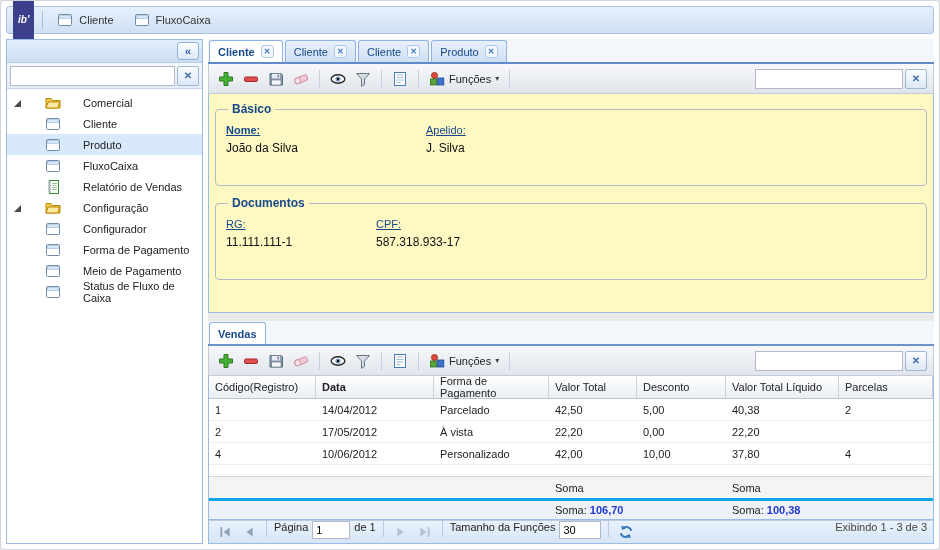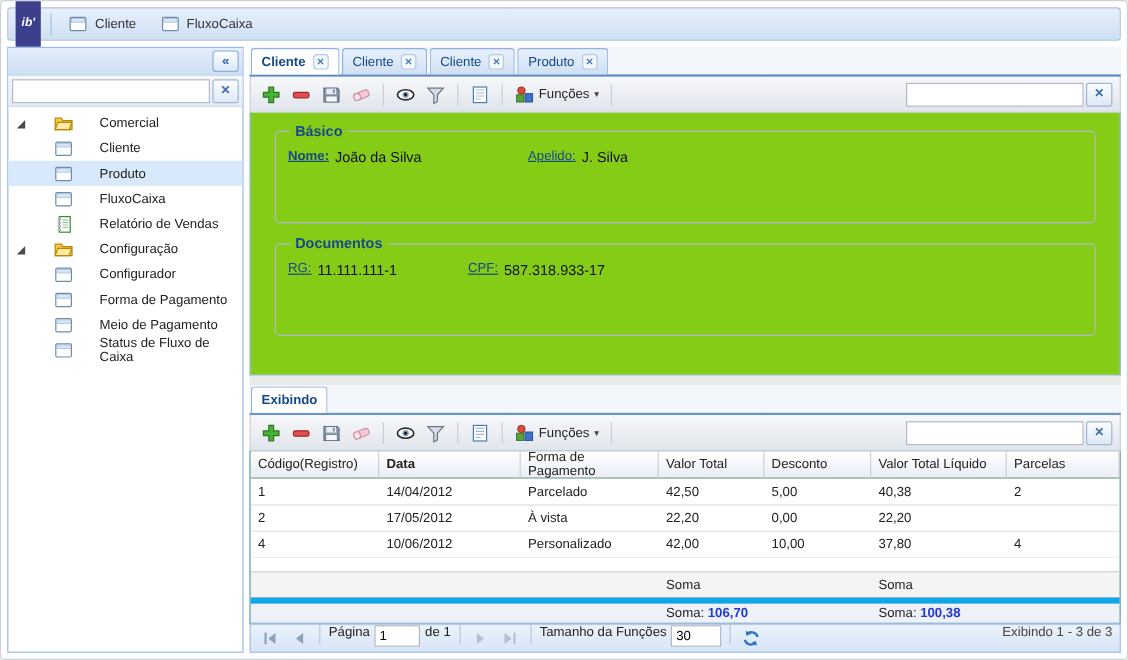--- a/index.html
+++ b/index.html
@@ -47,43 +47,43 @@
        color:#4178be;font-size:8px;line-height:11px;text-align:center;font-weight:bold;}
   .toolbar{height:30px;flex:0 0 30px;display:flex;align-items:center;padding:0 6px;gap:3px;
        background:linear-gradient(#f7f8fa,#e0e5ec);border:1px solid #c2cbd6;border-top:none;}
   .tbtn{padding:3px;border-radius:2px;display:flex;align-items:center;gap:4px;}
   .tsep{width:1px;height:18px;background:#c8cfd8;margin:0 4px;}
   .caret{font-size:8px;color:#444;}
   .tspacer{flex:1;}
   .tsearch{display:flex;align-items:center;gap:2px;}
   .tsearch input{width:148px;height:20px;border:1px solid #b5b8c8;padding:0 4px;font:11px "Liberation Sans",sans-serif;}
   
-  .formpanel{height:219px;flex:0 0 219px;background:#84cc16;border:1px solid #99bbe8;border-top:none;padding:8px 18px;}
+  .formpanel{height:219px;flex:0 0 219px;background:#fef9c3;border:1px solid #99bbe8;border-top:none;padding:8px 4px;}
   fieldset{border:1px solid #b5b8c8;border-radius:4px;margin:0 2px 10px 2px;padding:4px 10px 10px 10px;height:84px;}
   legend{color:#15498b;font-weight:bold;font-size:12px;padding:0 4px;margin-left:2px;}
   .frow{display:flex;}
-  .fcol{display:flex;flex-direction:row;gap:5px;padding-top:4px;}
+  .fcol{display:flex;flex-direction:column;gap:5px;padding-top:4px;}
   .basico .fcol.c1{width:200px;}
   .documentos .fcol.c1{width:150px;}
   .flabel{color:#15498b;text-decoration:underline;}
   .flabel.bold{font-weight:bold;}
   .fvalue{font-size:12px;color:#111;}
   
   .splitter{height:8px;flex:0 0 8px;background:#e9e9e9;margin:0;}
   
   .tabstrip.single{border-bottom:2px solid #6a93c7;}
   .grid{flex:1;min-height:0;border:1px solid #99bbe8;border-top:none;background:#15803d;display:flex;flex-direction:column;}
   .ghead{height:23px;flex:0 0 23px;display:flex;background:linear-gradient(#fff,#e9eef5);border-bottom:1px solid #c5c5c5;}
   .ghead .gc{border-right:1px solid #d0d0d0;display:flex;align-items:center;padding:0 6px;color:#222;}
   .ghead .gc.bold{font-weight:bold;}
   .grow{height:22px;flex:0 0 22px;display:flex;border-bottom:1px solid #ededed;background:#fff;}
   .grow .gc{display:flex;align-items:center;padding:0 6px;}
   .gfill{flex:1;background:#fff;}
   .gsum1{height:22px;flex:0 0 22px;display:flex;background:#f4f4f4;border-top:1px solid #d7d7d7;}
-  .gsum2{height:21px;flex:0 0 21px;display:flex;background:#eef2f8;border-top:5px solid #0ea5e9;}
+  .gsum2{height:21px;flex:0 0 21px;display:flex;background:#eef2f8;border-top:3px solid #0ea5e9;}
   .gsum1 .gc,.gsum2 .gc{display:flex;align-items:center;padding:0 6px;gap:3px;}
   .sumval{color:#2038d4;font-weight:bold;}
   .gc0{width:107px;flex:0 0 107px;}
   .gc1{width:118px;flex:0 0 118px;}
   .gc2{width:115px;flex:0 0 115px;}
   .gc3{width:88px;flex:0 0 88px;}
   .gc4{width:89px;flex:0 0 89px;}
   .gc5{width:113px;flex:0 0 113px;}
   .gc6{flex:1;}
   
@@ -411,21 +411,21 @@
               <span class="fvalue">587.318.933-17</span>
             </div>
           </div>
         </fieldset>
       </div>
 
       <div class="splitter"></div>
 
       <div class="tabstrip single">
         <div class="tab active">
-          <span>Exibindo</span>
+          <span>Vendas</span>
         </div>
       </div>
 
       <div class="toolbar">
         <span class="tbtn">
             <span class="ic">
               <svg width="16" height="16">
                 <use href="#i-plus"></use>
               </svg>
             </span>

